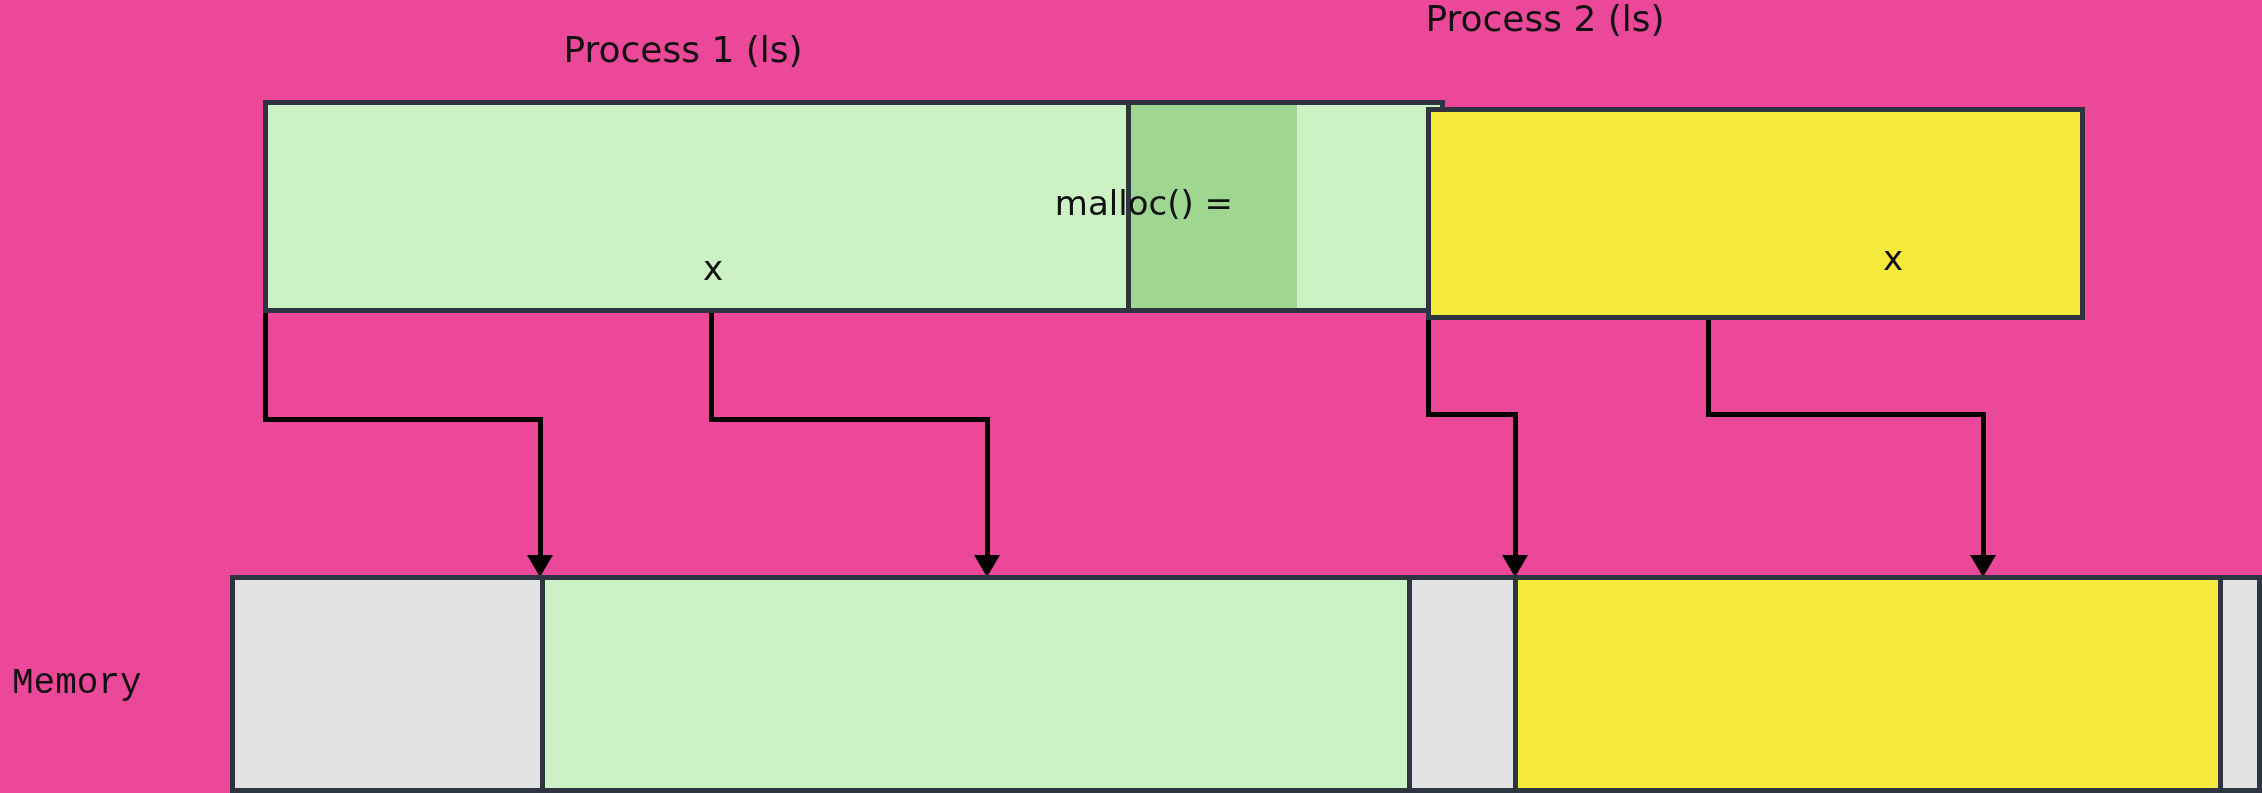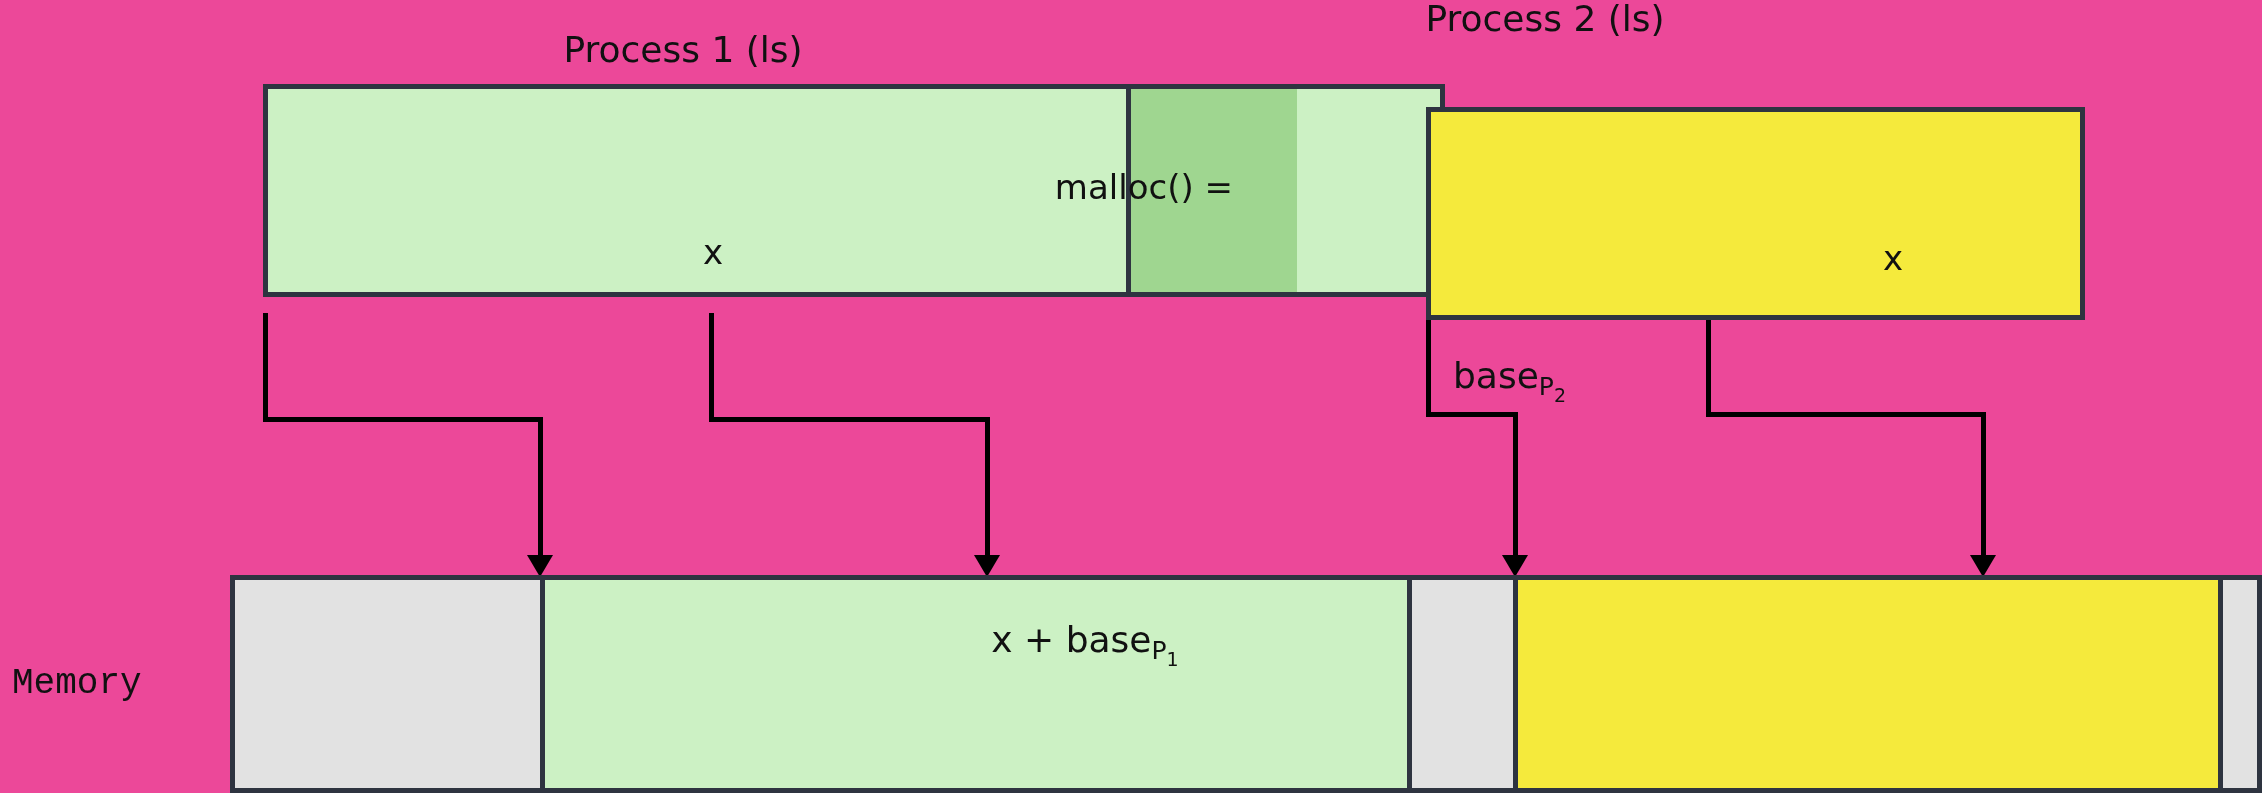--- a/index.html
+++ b/index.html
@@ -13,21 +13,21 @@
 
   
   .title { font-size:36px; line-height:44px; text-align:center; }
   .boxlabel { font-size:34px; line-height:44px; }
   .baselabel { font-size:36px; line-height:56px; white-space:nowrap; }
   .memlabel { font-size:36px; line-height:44px; white-space:nowrap; }
   .sub-p { font-size:25px; vertical-align:-7px; }
   .sub-n { font-size:19px; vertical-align:-14px; }
 
   
-  #box1 { left:263px; top:84px; width:1182px; height:213px;
+  #box1 { left:263px; top:100px; width:1182px; height:213px;
           border:5px solid #2E3440; background:#CCF1C4; }
   #box1-alloc { left:858px; top:0px; width:171px; height:203px;
           border-left:5px solid #2E3440; background:#9FD690; }
   #malloc-label { right:207px; top:76px; text-align:right; }
   #box1-x { left:420px; top:141px; width:50px; text-align:center; }
   #box2 { left:1426px; top:107px; width:659px; height:213px;
           border:5px solid #2E3440; background:#F5EA3C; }
   #box2-x { left:437px; top:124px; width:50px; text-align:center; }
 
   #title1 { left:433px; top:28px; width:500px; }
@@ -67,21 +67,20 @@
   <div class="abs" id="box1">
     <div class="abs" id="box1-alloc"></div>
     <div class="abs boxlabel" id="malloc-label">malloc() =</div>
     <div class="abs boxlabel" id="box1-x">x</div>
   </div>
 
   <div class="abs" id="box2">
     <div class="abs boxlabel" id="box2-x">x</div>
   </div>
 
-  <div class="abs baselabel" id="base-p2-label"><span>base</span><span class="sub-p">P</span><span class="sub-n">2</span></div>
 
   <div>
     <div class="seg" style="left:263px;top:313px;width:5px;height:109px;"></div>
     <div class="seg" style="left:263px;top:417px;width:280px;height:5px;"></div>
     <div class="seg" style="left:538px;top:417px;width:5px;height:138px;"></div>
     <div class="arrowhead" style="left:527px;top:555px;"></div>
   </div>
 
   <div>
     <div class="seg" style="left:709px;top:313px;width:5px;height:109px;"></div>
@@ -100,18 +99,17 @@
   <div>
     <div class="seg" style="left:1706px;top:320px;width:5px;height:97px;"></div>
     <div class="seg" style="left:1706px;top:412px;width:280px;height:5px;"></div>
     <div class="seg" style="left:1981px;top:412px;width:5px;height:143px;"></div>
     <div class="arrowhead" style="left:1970px;top:555px;"></div>
   </div>
 
   <div class="abs" id="memory-bar">
     <div class="abs" id="mem-green"></div>
     <div class="abs" id="mem-yellow"></div>
-    <div class="abs memlabel" id="mem-green-label"><span>x + base</span><span class="sub-p">P</span><span class="sub-n">1</span></div>
   </div>
 
   <div class="abs memlabel" id="memory-label">Memory</div>
 
 </div>
 
 </body></html>

